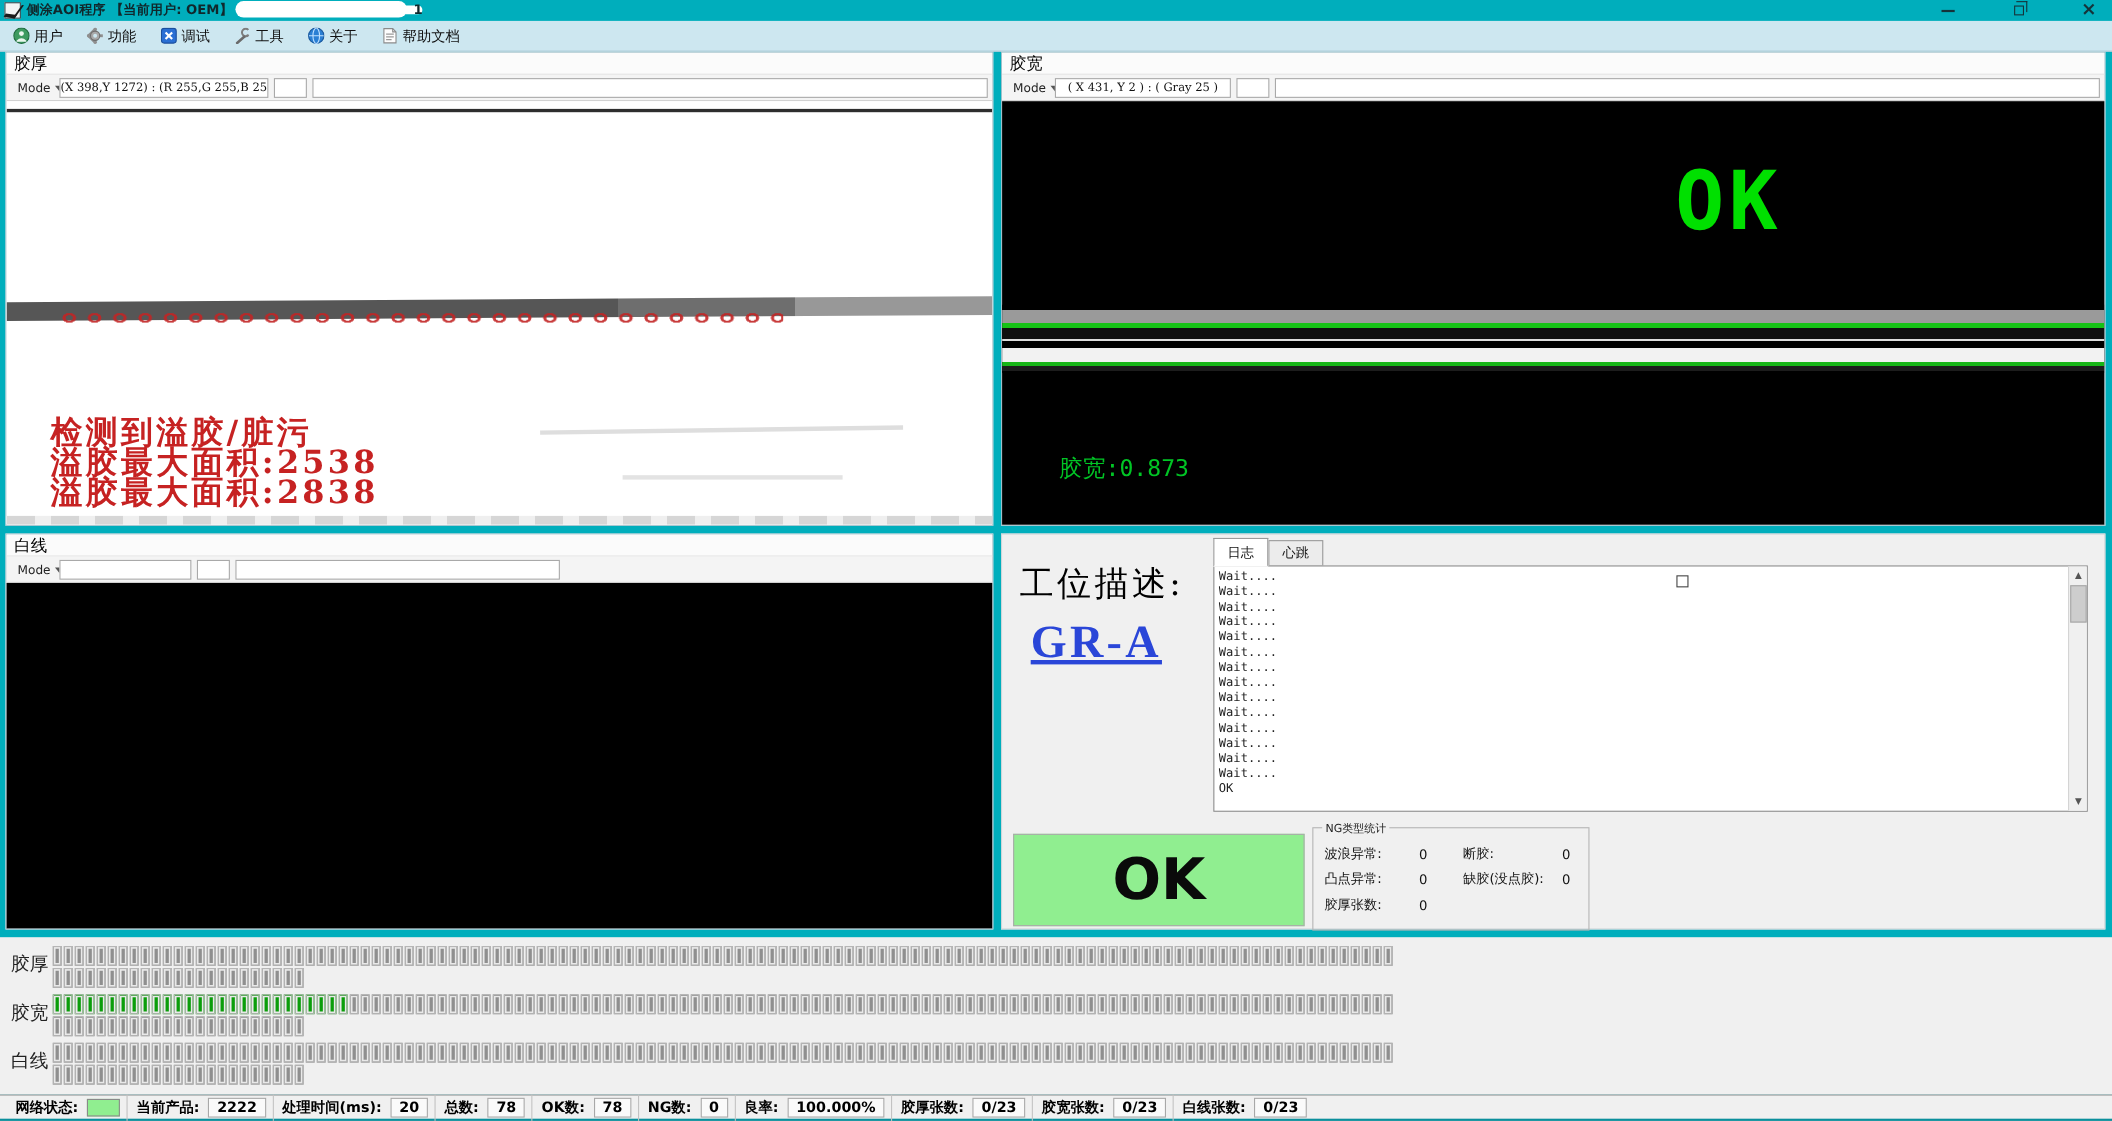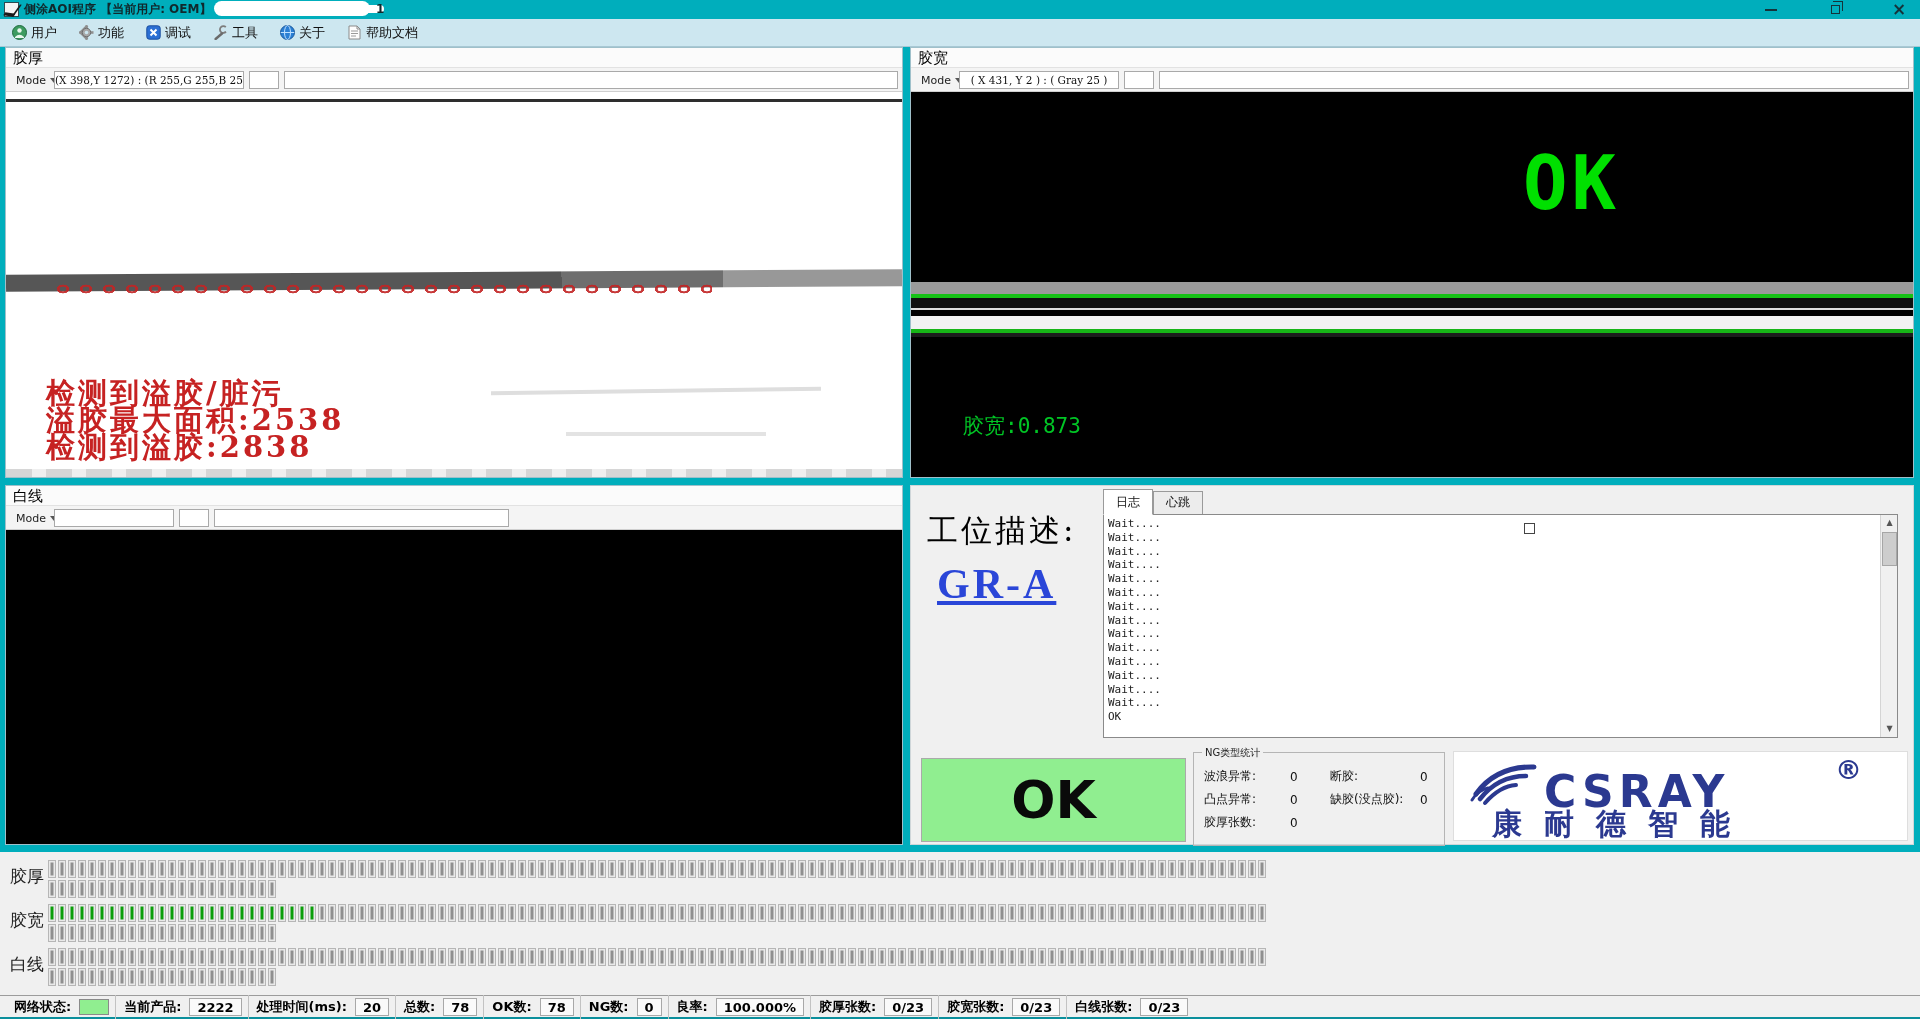--- a/index.html
+++ b/index.html
@@ -224,21 +224,21 @@
       <div class="tb-field" style="left:278px; width:614px;"></div>
     </div>
     <div class="p-image img-white">
       <div class="topline"></div>
       <div class="dark-band"></div>
       <div class="red-dots"></div>
       <div class="ghost1"></div>
       <div class="ghost2"></div>
       <div class="overlay-red"><span>检测到溢胶/脏污</span>
 <span>溢胶最大面积:2538</span>
-<span>检测到溢胶:2838</span></div>
+<span>溢胶最大面积:2838</span></div>
       <div class="bottom-strip"></div>
     </div>
   </div>
 
   <div class="panel" style="left:910px; top:47px; width:1004px; height:431px;">
     <div class="p-title">胶宽</div>
     <div class="p-toolbar">
       <div class="mode-btn">
           <span>Mode</span>
           <span class="mode-arrow"></span>
@@ -316,31 +316,20 @@
           <span>0</span>
           <span style="padding-left: 14px;">缺胶(没点胶):</span>
           <span>0</span>
           <span>胶厚张数:</span>
           <span>0</span>
           <span style="padding-left: 14px;"></span>
           <span></span>
         </div>
     </div>
 
-    <div class="logo-box">
-      <svg class="logo-swoosh" width="72" height="46" viewBox="0 0 72 46">
-        <path d="M8 34 Q28 6 66 7" stroke="#2b3990" stroke-width="5" fill="none" stroke-linecap="round"></path>
-        <path d="M12 39 Q30 16 58 16" stroke="#2b3990" stroke-width="4.5" fill="none" stroke-linecap="round"></path>
-        <path d="M17 43 Q32 26 48 25" stroke="#2b3990" stroke-width="4" fill="none" stroke-linecap="round"></path>
-        <path d="M4 40 Q10 30 20 28" stroke="#2b3990" stroke-width="3" fill="none" stroke-linecap="round"></path>
-      </svg>
-      <div class="logo-brand">CSRAY</div>
-      <div class="logo-reg">®</div>
-      <div class="logo-company">康耐德智能</div>
-    </div>
   </div>
 
   <div class="indicator-area" id="indicator-area">
       <div class="ind-label" style="top: 13px;">胶厚</div>
       <div class="ind-row" style="top: 8px;">
         <div class="ind-cell" style="background: rgb(143, 143, 143);"></div>
         <div class="ind-cell" style="background: rgb(143, 143, 143);"></div>
         <div class="ind-cell" style="background: rgb(143, 143, 143);"></div>
         <div class="ind-cell" style="background: rgb(143, 143, 143);"></div>
         <div class="ind-cell" style="background: rgb(143, 143, 143);"></div>

